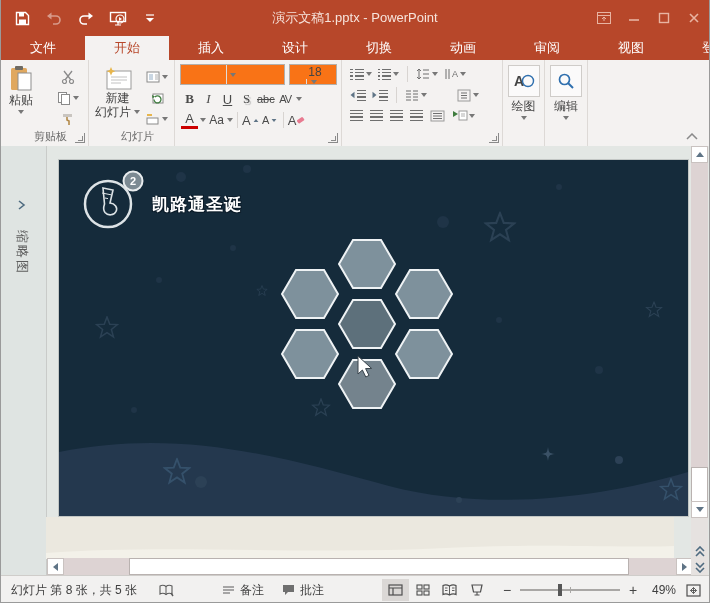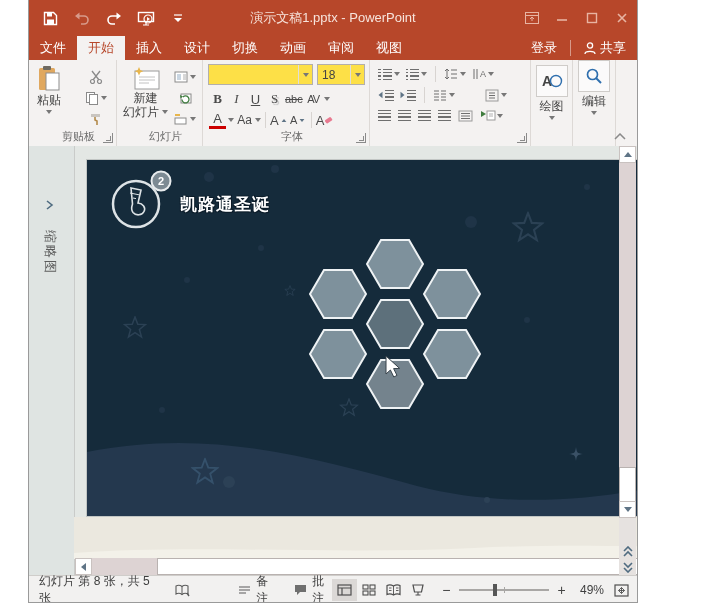--- a/index.html
+++ b/index.html
@@ -1,44 +1,44 @@
 <!DOCTYPE html>
 <html><head>
 <meta charset="utf-8">
 <style>
   html,body{margin:0;padding:0;background:#fff;}
-  #app{position:relative;width:610px;height:603px;font-family:"Liberation Sans","DejaVu Sans",sans-serif;
-       background:#e3e7e4;overflow:hidden;user-select:none;box-sizing:border-box;border:1px solid #9a9a9a;border-top:none;margin-left:28px;}
+  #app{position:relative;width:710px;height:603px;font-family:"Liberation Sans","DejaVu Sans",sans-serif;
+       background:#e3e7e4;overflow:hidden;user-select:none;box-sizing:border-box;border:1px solid #9a9a9a;border-top:none;}
   .i{display:inline-flex;align-items:center;justify-content:center;}
   .caret{width:0;height:0;border-left:3px solid transparent;border-right:3px solid transparent;border-top:4px solid #777;display:inline-block;}
   
   .titlebar{position:absolute;left:0;top:0;right:0;height:36px;background:#b7472a;display:flex;align-items:center;}
   .qat{display:flex;align-items:center;gap:14px;padding-left:12px;}
   .qat .i{width:18px;height:18px;}
   .title{position:absolute;left:0;right:0;text-align:center;font-size:13px;color:#f7e4dc;pointer-events:none;}
   .winctl{margin-left:auto;display:flex;height:100%;}
   .winctl .i{width:30px;height:100%;color:#e8b4a2;}
   
   .tabrow{position:absolute;left:0;top:36px;right:0;height:24px;background:#b7472a;display:flex;align-items:stretch;
           font-size:13px;color:#fff;}
-  .tab{display:flex;align-items:center;padding:0 11px;cursor:default;white-space:nowrap;}
+  .tab{display:flex;align-items:center;padding:0 29px;cursor:default;white-space:nowrap;}
   .tab.active{background:#f4f2f1;color:#b7472a;}
   .tab.tellme{color:#f6d7c8;gap:4px;}
   .tabdiv{width:1px;background:rgba(255,255,255,.45);margin:4px 2px;}
   
   .ribbon{position:absolute;left:0;top:60px;right:0;height:86px;background:#f4f2f1;border-bottom:1px solid #d2cfcc;display:flex;}
   .group{position:relative;height:100%;flex:0 0 auto;}
   .group+.group{border-left:1px solid #ddd9d6;}
   .glabel{position:absolute;left:12px;right:0;bottom:2px;text-align:center;font-size:11px;color:#6a6a6a;}
   .launcher{position:absolute;right:3px;bottom:3px;width:9px;height:9px;border-left:1px solid #8a8a8a;border-top:1px solid #8a8a8a;transform:rotate(180deg);}
   .launcher::after{content:"";position:absolute;left:1px;top:1px;width:4px;height:4px;border-left:1px solid #8a8a8a;border-top:1px solid #8a8a8a;}
   .bigbtn{display:flex;flex-direction:column;align-items:center;font-size:12px;color:#444;line-height:14px;}
   .minicol{display:flex;flex-direction:column;gap:4px;}
   .mini{width:22px;height:17px;}
-  .combo{background:#fde047;border:1px solid #b3afab;height:19px;display:flex;align-items:center;font-size:12px;color:#444;}
+  .combo{background:#f97316;border:1px solid #b3afab;height:19px;display:flex;align-items:center;font-size:12px;color:#444;flex-direction:column;}
   .combo .val{flex:1;padding-left:4px;}
   .combo .cbox{width:13px;height:100%;display:flex;align-items:center;justify-content:center;border-left:1px solid #e0ddda;}
   .fbtn{min-width:17px;height:18px;display:inline-flex;align-items:center;justify-content:center;font-size:13px;color:#4a4a4a;}
   .vdiv{width:1px;height:16px;background:#d8d4d1;margin:0 2px;align-self:center;}
   .lns{width:13px;height:11px;background:repeating-linear-gradient(to bottom,#6f6f6f 0 1.2px,transparent 1.2px 3.2px);}
   .dotcol{width:3px;height:11px;margin-right:2px;background:repeating-linear-gradient(to bottom,#6f6f6f 0 1.2px,transparent 1.2px 3.2px);}
   .collapse{position:absolute;right:10px;bottom:4px;width:14px;height:10px;}
   
   .workarea{position:absolute;left:0;top:146px;right:0;height:429px;background:#e3e7e4;}
   .thumbstrip{position:absolute;left:0;top:0;width:45px;height:100%;background:#dfe4e2;border-right:1px solid #c9cbc9;}
@@ -305,21 +305,20 @@
             <span class="tri dn" style="transform:scale(.6);margin-left:1px"></span>
           </span>
         <span class="vdiv"></span>
         <span class="fbtn">
             <span>A</span>
           <svg width="8" height="8" viewBox="0 0 8 8" style="margin-left:1px">
               <rect x="0" y="2" width="7" height="4" rx="1" fill="#e87a90" transform="rotate(-35 4 4)"></rect>
             </svg>
         </span>
       </div>
-      <div class="glabel">字体</div>
       <div class="launcher"></div>
     </div>
 
     <div class="group" style="width:160px">
       <div style="display:flex;align-items:center;gap:6px;padding:6px 0 0 8px">
         <span class="i">
             <span class="dotcol"></span>
             <span class="lns" style="width:9px"></span>
             <span class="caret" style="margin-left:2px"></span>
           </span>
@@ -398,21 +397,21 @@
               <text x="1" y="14" font-size="14" fill="#444" font-weight="bold">A</text>
               <circle cx="15" cy="9" r="5.5" fill="none" stroke="#2f6fae" stroke-width="1.4"></circle>
             </svg>
         </span>
         <span style="margin-top:2px">绘图</span>
         <span class="caret" style="margin-top:3px"></span>
       </div>
     </div>
 
     <div class="group" style="width:42px">
-      <div class="bigbtn" style="">
+      <div class="bigbtn" style="padding-top:5px">
         <span class="i" style="width:30px;height:30px;border:1px solid #cfccc9;background:#fbfafa">
           <svg width="18" height="18" viewBox="0 0 18 18">
               <circle cx="7.5" cy="7.5" r="5" fill="none" stroke="#2f6fae" stroke-width="1.7"></circle>
               <path d="M11,11 L16,16" stroke="#2f6fae" stroke-width="2"></path>
             </svg>
         </span>
         <span style="margin-top:2px">编辑</span>
         <span class="caret" style="margin-top:3px"></span>
       </div>
     </div>

